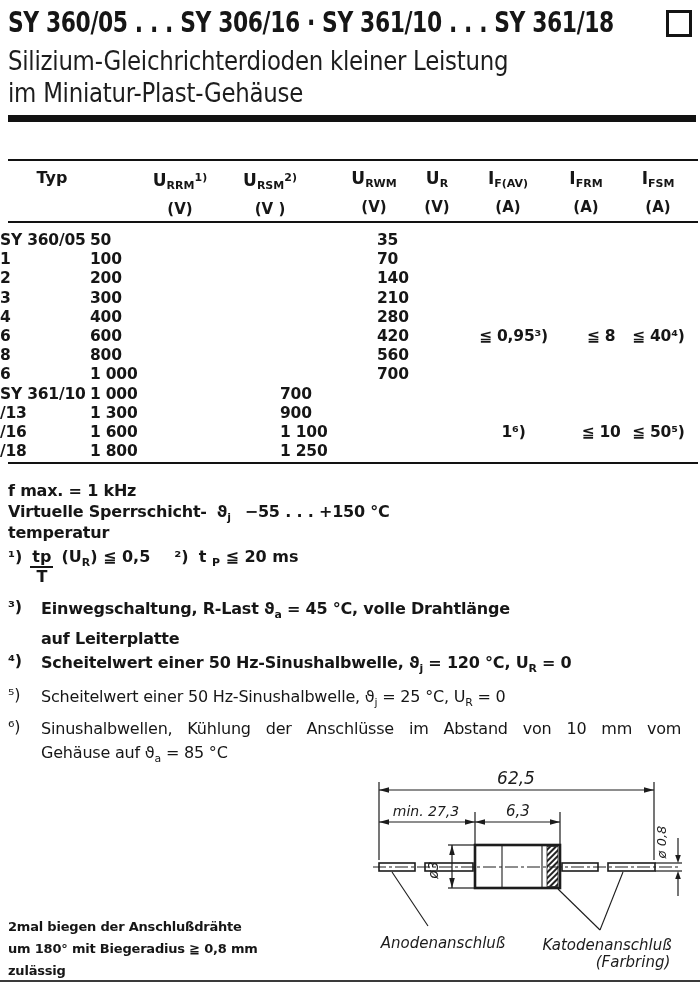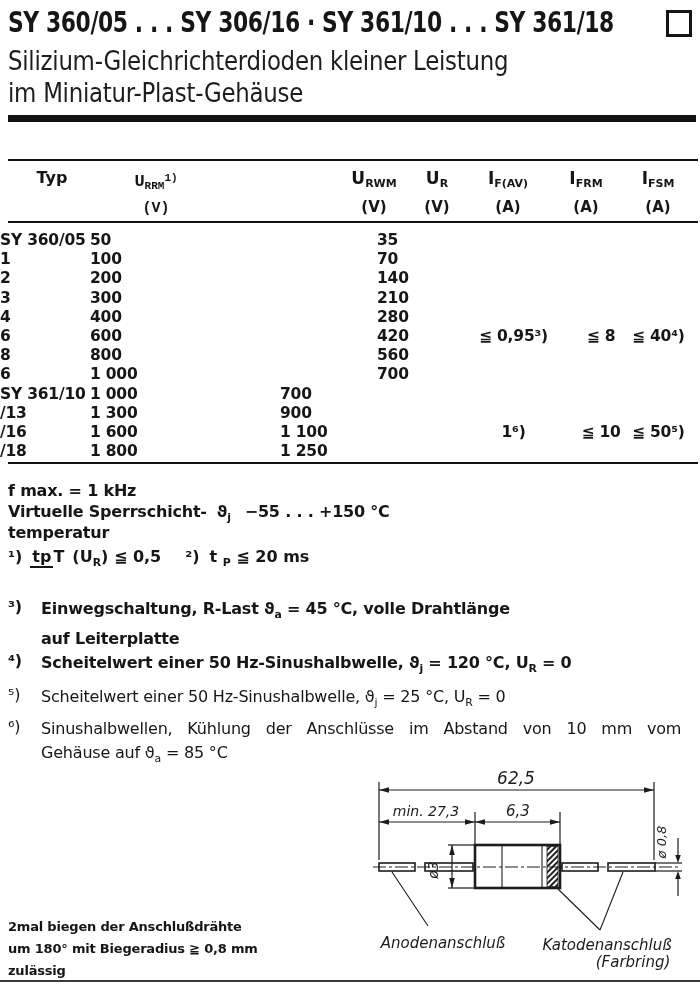--- a/index.html
+++ b/index.html
@@ -47,21 +47,21 @@
   .spec{font-size:16px;font-weight:bold;letter-spacing:-0.2px;white-space:nowrap;}
   .jrow{display:flex;align-items:flex-start;}
   .jsym{margin-left:10px;}
   .jval{margin-left:14px;}
   .seg-sub{font-size:68%;vertical-align:-0.35em;}
   .fn{display:flex;align-items:flex-start;font-size:16px;letter-spacing:-0.2px;}
   .fn-bold{font-weight:bold;}
   .fn-marker{width:22px;flex:none;white-space:nowrap;}
   .fn-text{margin-left:11px;line-height:24px;}
   .fn1row{left:8px;top:548px;display:flex;align-items:flex-start;font-size:16px;font-weight:bold;}
-  .frac{display:inline-flex;flex-direction:row;text-align:center;margin:0 8px 0 8px;}
+  .frac{display:inline-flex;flex-direction:column;text-align:center;margin:0 8px 0 8px;}
   .fnum{line-height:17px;border-bottom:2px solid #161616;padding:0 2px 1px 2px;}
   .fden{line-height:17px;}
   .fn1seg{line-height:17px;white-space:pre;}
   .gap24{display:inline-block;width:24px;}
   .wide-words{word-spacing:10px;}
   
   .bend{left:8px;top:916px;font-size:13px;font-weight:bold;line-height:22px;white-space:nowrap;letter-spacing:-0.2px;}
   
   .diagram{left:330px;top:760px;}
   .dimtext{font-style:italic;fill:#1c1c1c;}
@@ -78,23 +78,27 @@
   <div class="abs subtitle" style="top:78px;">im Miniatur-Plast-Gehäuse</div>
   <div class="abs rule rule-thick"></div>
 
   <div class="abs rule rule-1"></div>
   <div class="abs rule rule-2"></div>
   <div class="abs rule rule-3"></div>
 
   <div class="hc" style="left:-8px;">
     <div class="hl" style="font-size:16px;">Typ</div>
   </div>
-  <div class="hc" style="left:96px;font-family:Liberation Mono, monospace;">
+  <div class="hc" style="left:120px;">
     <div class="hl"><span>U</span><span class="hsub">RRM</span><span class="hsup">1)</span></div>
     <div class="hu">(V)</div>
+  </div>
+  <div class="hc" style="left:210px;">
+    <div class="hl"><span>U</span><span class="hsub">RSM</span><span class="hsup">2)</span></div>
+    <div class="hu">(V )</div>
   </div>
   <div class="hc" style="left:314px;">
     <div class="hl"><span>U</span><span class="hsub">RWM</span></div>
     <div class="hu">(V)</div>
   </div>
   <div class="hc" style="left:377px;">
     <div class="hl"><span>U</span><span class="hsub">R</span></div>
     <div class="hu">(V)</div>
   </div>
   <div class="hc" style="left:448px;">

